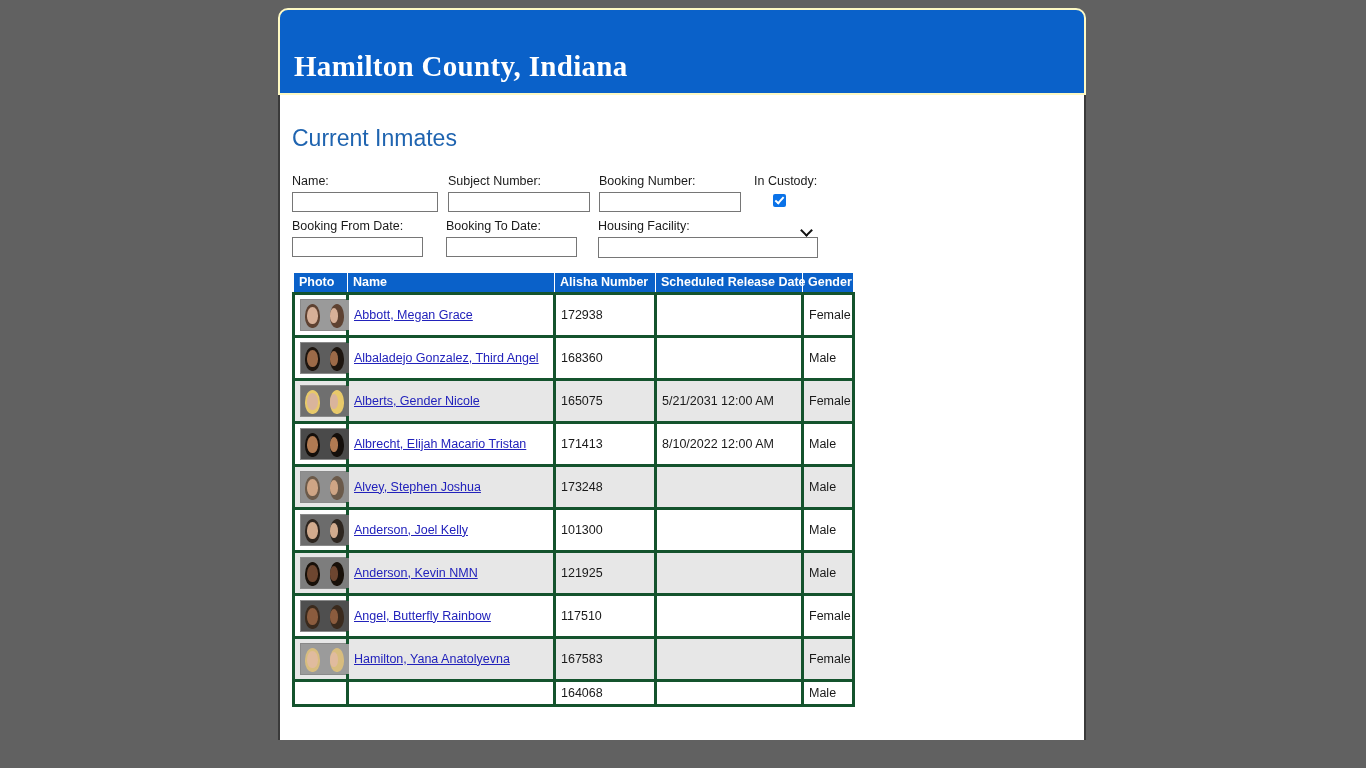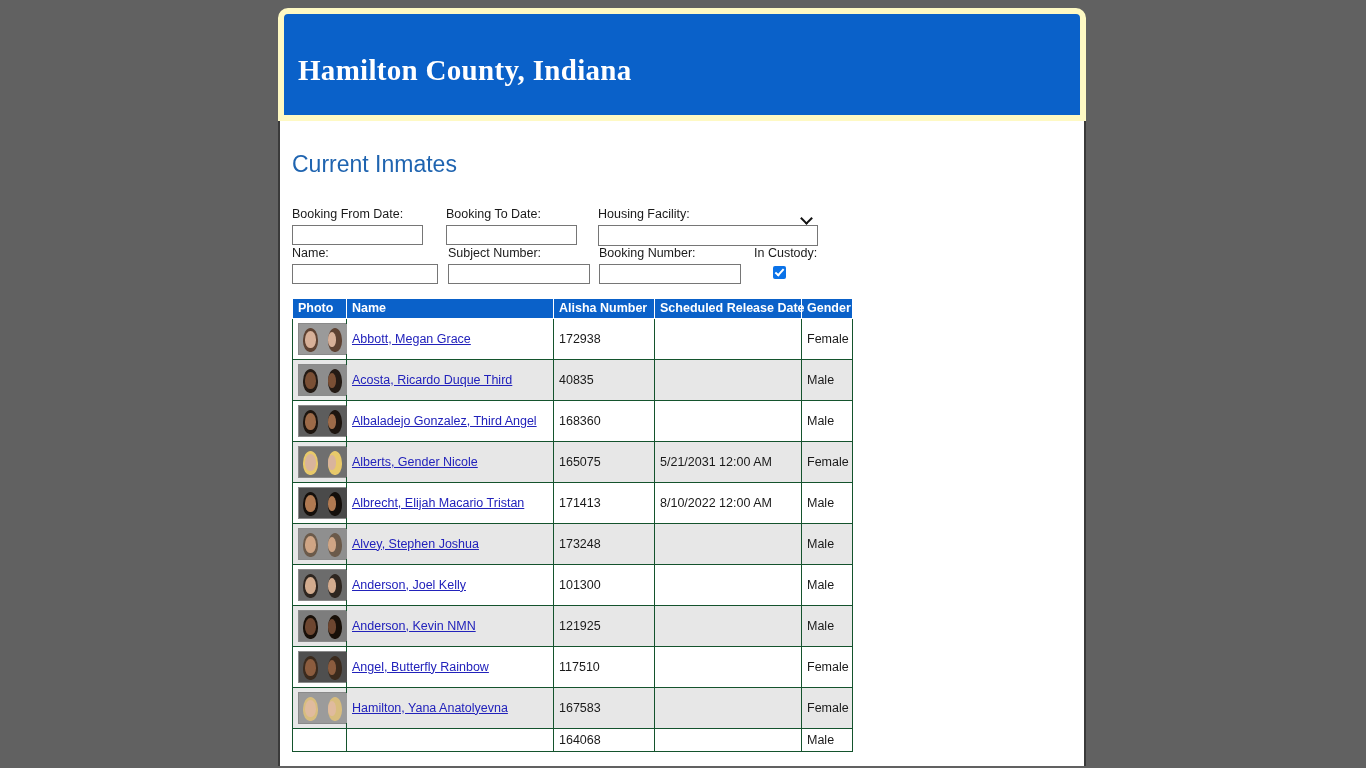--- a/index.html
+++ b/index.html
@@ -17,23 +17,23 @@
   
   #page-wrap {
     position: absolute;
     left: 278px;
     top: 8px;
     width: 808px;
     height: 768px;
   }
   #site-header {
     box-sizing: border-box;
-    height: 113px;
+    height: 87px;
     background: #0a61c9;
-    border: 6px solid #fef9c3;
+    border: 2px solid #fef9c3;
     border-radius: 10px 10px 0 0;
     position: relative;
   }
   #site-title {
     position: absolute;
     left: 14px;
     top: 40px;
     color: #ffffff;
     font-family: "Liberation Serif", serif;
     font-size: 29px;
@@ -174,21 +174,21 @@
     background: #0a61c9;
     color: #ffffff;
     font-size: 12.5px;
     font-weight: bold;
     text-align: left;
     padding: 2px 4px 3px 5px;
     border: 1px solid #ffffff;
     white-space: nowrap;
   }
   #results-table td {
-    border: 1px solid #14532d;
+    border: 3px solid #14532d;
     font-size: 12.5px;
     color: #1a1a1a;
     padding: 4px 5px;
     vertical-align: middle;
   }
   #results-table tr.alt td { background: #e7e7e7; }
   #results-table tr:not(.alt) td { background: #ffffff; }
 
   .col-photo   { width: 54px; }
   .col-name    { width: 207px; }
@@ -229,59 +229,59 @@
   <div id="site-header">
     <div id="site-title">Hamilton County, Indiana</div>
   </div>
 
   <div id="site-body">
 
     <h1 id="page-title">Current Inmates</h1>
 
     <div id="search-form">
 
+      <div class="field-row row1">
+        <div class="field-group">
+          <label class="field-label">Name:</label>
+          <input class="text-input w-name" type="text" value="" style="">
+        </div>
+        <div class="gap-a"></div>
+        <div class="field-group">
+          <label class="field-label">Subject Number:</label>
+          <input class="text-input w-subject" type="text" value="" style="">
+        </div>
+        <div class="gap-b"></div>
+        <div class="field-group">
+          <label class="field-label">Booking Number:</label>
+          <input class="text-input w-booking" type="text" value="" style="">
+        </div>
+        <div class="gap-c"></div>
+        <div class="field-group checkbox-group">
+          <label class="field-label">In Custody:</label>
+          <input class="cb" type="checkbox" checked="" style="">
+        </div>
+      </div>
+
       <div class="field-row row2">
         <div class="field-group">
           <label class="field-label">Booking From Date:</label>
           <input class="text-input w-date" type="text" value="" style="">
         </div>
         <div class="gap-d"></div>
         <div class="field-group">
           <label class="field-label">Booking To Date:</label>
           <input class="text-input w-date" type="text" value="" style="">
         </div>
         <div class="gap-e"></div>
         <div class="field-group select-wrap">
           <label class="field-label">Housing Facility:</label>
           <select class="hf-select">
             <option></option>
           </select>
           <span class="chev"></span>
-        </div>
-      </div>
-
-      <div class="field-row row1">
-        <div class="field-group">
-          <label class="field-label">Name:</label>
-          <input class="text-input w-name" type="text" value="" style="">
-        </div>
-        <div class="gap-a"></div>
-        <div class="field-group">
-          <label class="field-label">Subject Number:</label>
-          <input class="text-input w-subject" type="text" value="" style="">
-        </div>
-        <div class="gap-b"></div>
-        <div class="field-group">
-          <label class="field-label">Booking Number:</label>
-          <input class="text-input w-booking" type="text" value="" style="">
-        </div>
-        <div class="gap-c"></div>
-        <div class="field-group checkbox-group">
-          <label class="field-label">In Custody:</label>
-          <input class="cb" type="checkbox" checked="" style="">
         </div>
       </div>
 
     </div>
 
     <table id="results-table">
       <colgroup>
         <col class="col-photo">
           <col class="col-name">
           <col class="col-subject">
@@ -309,38 +309,20 @@
                   <div class="head" style="left: 5px; top: 4px; width: 14px; height: 24px; background: rgb(94, 66, 50);"></div>
                   <div class="head" style="left: 5px; top: 8px; width: 8px; height: 15px; background: rgb(215, 176, 152);"></div>
                 </div>
               </div>
             </td>
             <td><span class="inmate-link">Abbott, Megan Grace</span></td>
             <td>172938</td>
             <td></td>
             <td>Female</td>
           </tr>
-          <tr class="alt">
-            <td class="photo-cell">
-              <div class="mug">
-                <div class="half" style="background: rgb(141, 141, 141);">
-                  <div class="head" style="left: 4px; top: 4px; width: 15px; height: 24px; background: rgb(36, 26, 20);"></div>
-                  <div class="head" style="left: 6px; top: 7px; width: 11px; height: 17px; background: rgb(122, 79, 53);"></div>
-                </div>
-                <div class="half" style="background: rgb(141, 141, 141);">
-                  <div class="head" style="left: 5px; top: 4px; width: 14px; height: 24px; background: rgb(36, 26, 20);"></div>
-                  <div class="head" style="left: 5px; top: 8px; width: 8px; height: 15px; background: rgb(122, 79, 53);"></div>
-                </div>
-              </div>
-            </td>
-            <td><span class="inmate-link">Acosta, Ricardo Duque Third</span></td>
-            <td>40835</td>
-            <td></td>
-            <td>Male</td>
-          </tr>
           <tr>
             <td class="photo-cell">
               <div class="mug">
                 <div class="half" style="background: rgb(93, 93, 93);">
                   <div class="head" style="left: 4px; top: 4px; width: 15px; height: 24px; background: rgb(29, 21, 15);"></div>
                   <div class="head" style="left: 6px; top: 7px; width: 11px; height: 17px; background: rgb(156, 106, 72);"></div>
                 </div>
                 <div class="half" style="background: rgb(93, 93, 93);">
                   <div class="head" style="left: 5px; top: 4px; width: 14px; height: 24px; background: rgb(29, 21, 15);"></div>
                   <div class="head" style="left: 5px; top: 8px; width: 8px; height: 15px; background: rgb(156, 106, 72);"></div>

